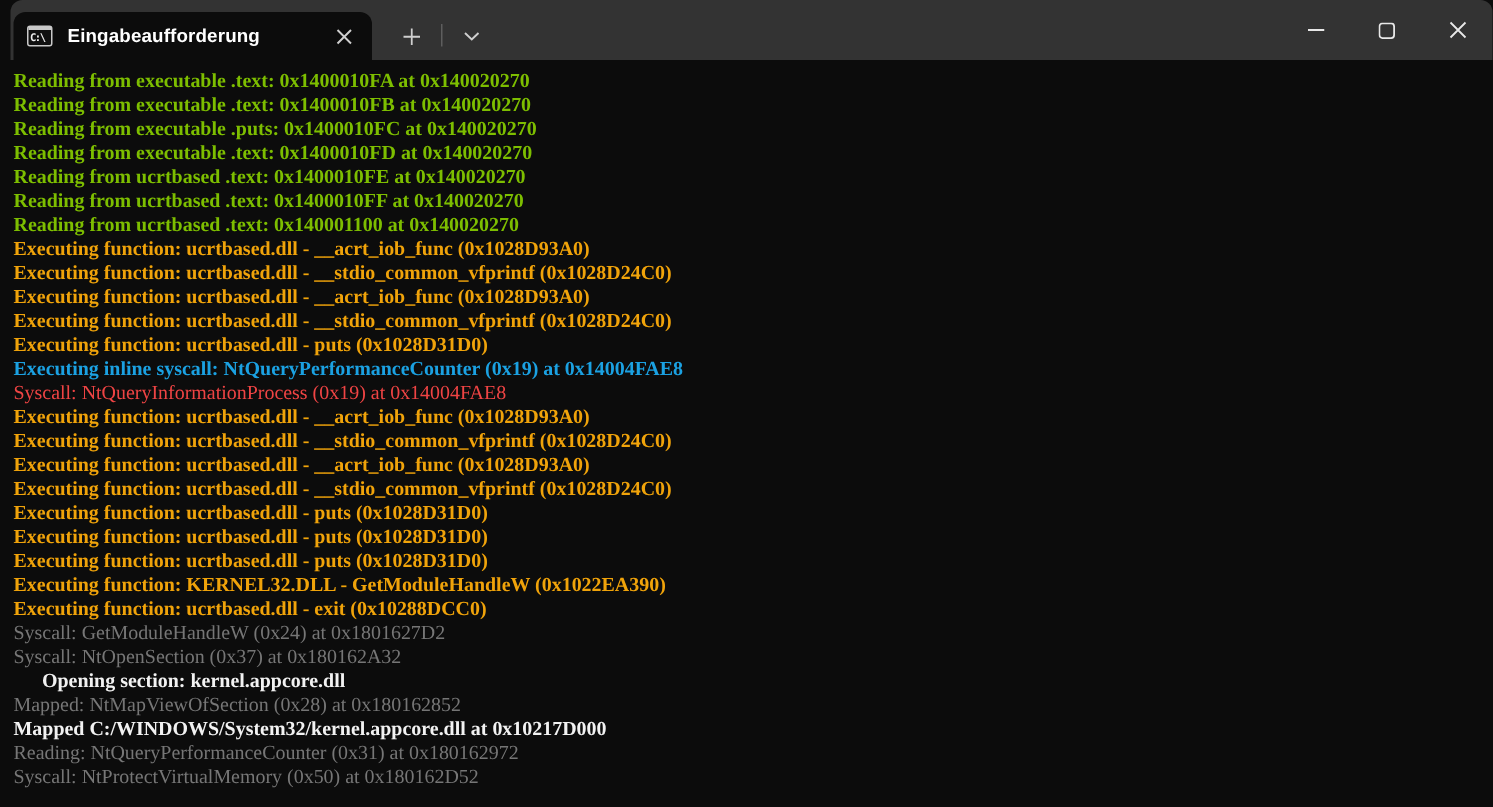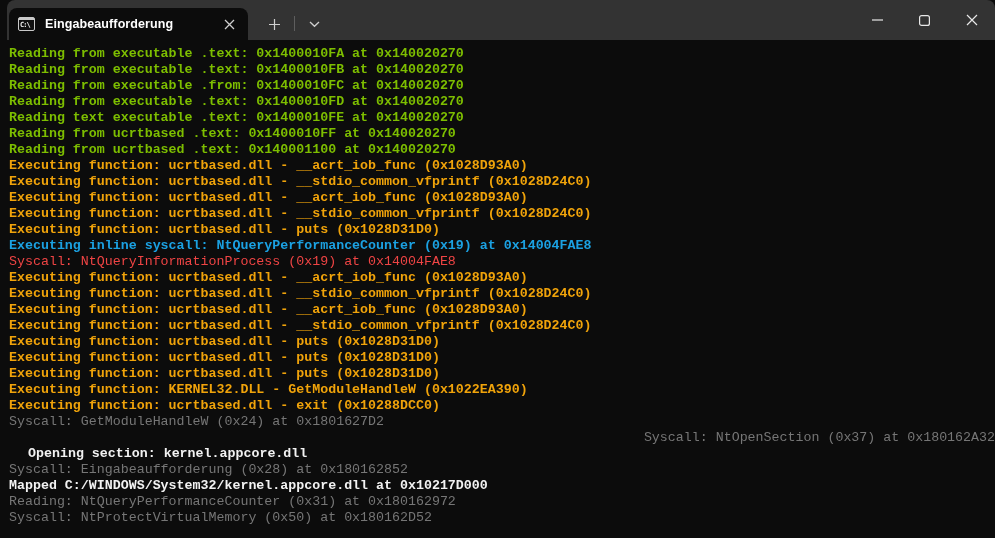--- a/index.html
+++ b/index.html
@@ -59,21 +59,21 @@
   .wincontrols .iconbtn{width:47px;height:40px;}
 
   
   .screen{
     position:absolute;top:40px;left:0;right:0;bottom:0;
     background:#0c0c0c;
     padding:6px 0 0 9px;box-sizing:border-box;
     cursor:text;overflow:hidden;
   }
   .line{
-    font-family:Liberation Mono, monospace;
+    font-family:Liberation Serif, serif;
     font-size:13.3px;line-height:16px;
     font-weight:bold;white-space:pre;
   }
   .line.dim{font-weight:normal;}
 </style>
 </head>
 <body style="background: rgb(12, 12, 12);">
 
 <div class="window">
 
@@ -123,44 +123,44 @@
         </svg>
       </button>
     </div>
 
   </div>
 
   <div class="screen" style="background: rgb(12, 12, 12);">
     <div id="lines">
         <div class="line" style="color: rgb(125, 190, 0);">Reading from executable .text: 0x1400010FA at 0x140020270</div>
         <div class="line" style="color: rgb(125, 190, 0);">Reading from executable .text: 0x1400010FB at 0x140020270</div>
-        <div class="line" style="color: rgb(125, 190, 0);">Reading from executable .from: 0x1400010FC at 0x140020270</div>
+        <div class="line" style="color: rgb(125, 190, 0);">Reading from executable .puts: 0x1400010FC at 0x140020270</div>
         <div class="line" style="color: rgb(125, 190, 0);">Reading from executable .text: 0x1400010FD at 0x140020270</div>
-        <div class="line" style="color: rgb(125, 190, 0);">Reading text executable .text: 0x1400010FE at 0x140020270</div>
+        <div class="line" style="color: rgb(125, 190, 0);">Reading from ucrtbased .text: 0x1400010FE at 0x140020270</div>
         <div class="line" style="color: rgb(125, 190, 0);">Reading from ucrtbased .text: 0x1400010FF at 0x140020270</div>
         <div class="line" style="color: rgb(125, 190, 0);">Reading from ucrtbased .text: 0x140001100 at 0x140020270</div>
         <div class="line" style="color: rgb(240, 163, 10);">Executing function: ucrtbased.dll - __acrt_iob_func (0x1028D93A0)</div>
         <div class="line" style="color: rgb(240, 163, 10);">Executing function: ucrtbased.dll - __stdio_common_vfprintf (0x1028D24C0)</div>
         <div class="line" style="color: rgb(240, 163, 10);">Executing function: ucrtbased.dll - __acrt_iob_func (0x1028D93A0)</div>
         <div class="line" style="color: rgb(240, 163, 10);">Executing function: ucrtbased.dll - __stdio_common_vfprintf (0x1028D24C0)</div>
         <div class="line" style="color: rgb(240, 163, 10);">Executing function: ucrtbased.dll - puts (0x1028D31D0)</div>
         <div class="line" style="color: rgb(27, 161, 226);">Executing inline syscall: NtQueryPerformanceCounter (0x19) at 0x14004FAE8</div>
         <div class="line dim" style="color: #ef4444;">Syscall: NtQueryInformationProcess (0x19) at 0x14004FAE8</div>
         <div class="line" style="color: rgb(240, 163, 10);">Executing function: ucrtbased.dll - __acrt_iob_func (0x1028D93A0)</div>
         <div class="line" style="color: rgb(240, 163, 10);">Executing function: ucrtbased.dll - __stdio_common_vfprintf (0x1028D24C0)</div>
         <div class="line" style="color: rgb(240, 163, 10);">Executing function: ucrtbased.dll - __acrt_iob_func (0x1028D93A0)</div>
         <div class="line" style="color: rgb(240, 163, 10);">Executing function: ucrtbased.dll - __stdio_common_vfprintf (0x1028D24C0)</div>
         <div class="line" style="color: rgb(240, 163, 10);">Executing function: ucrtbased.dll - puts (0x1028D31D0)</div>
         <div class="line" style="color: rgb(240, 163, 10);">Executing function: ucrtbased.dll - puts (0x1028D31D0)</div>
         <div class="line" style="color: rgb(240, 163, 10);">Executing function: ucrtbased.dll - puts (0x1028D31D0)</div>
         <div class="line" style="color: rgb(240, 163, 10);">Executing function: KERNEL32.DLL - GetModuleHandleW (0x1022EA390)</div>
         <div class="line" style="color: rgb(240, 163, 10);">Executing function: ucrtbased.dll - exit (0x10288DCC0)</div>
         <div class="line dim" style="color: rgb(118, 118, 118);">Syscall: GetModuleHandleW (0x24) at 0x1801627D2</div>
-        <div class="line dim" style="color: rgb(118, 118, 118); text-align: right;">Syscall: NtOpenSection (0x37) at 0x180162A32</div>
+        <div class="line dim" style="color: rgb(118, 118, 118);">Syscall: NtOpenSection (0x37) at 0x180162A32</div>
         <div class="line" style="color: rgb(242, 242, 242); margin-left: 19px;">Opening section: kernel.appcore.dll</div>
-        <div class="line dim" style="color: rgb(118, 118, 118);">Syscall: Eingabeaufforderung (0x28) at 0x180162852</div>
+        <div class="line dim" style="color: rgb(118, 118, 118);">Mapped: NtMapViewOfSection (0x28) at 0x180162852</div>
         <div class="line" style="color: rgb(242, 242, 242);">Mapped C:/WINDOWS/System32/kernel.appcore.dll at 0x10217D000</div>
         <div class="line dim" style="color: rgb(118, 118, 118);">Reading: NtQueryPerformanceCounter (0x31) at 0x180162972</div>
         <div class="line dim" style="color: rgb(118, 118, 118);">Syscall: NtProtectVirtualMemory (0x50) at 0x180162D52</div>
       </div>
   </div>
 
 </div>
 
 </body></html>

